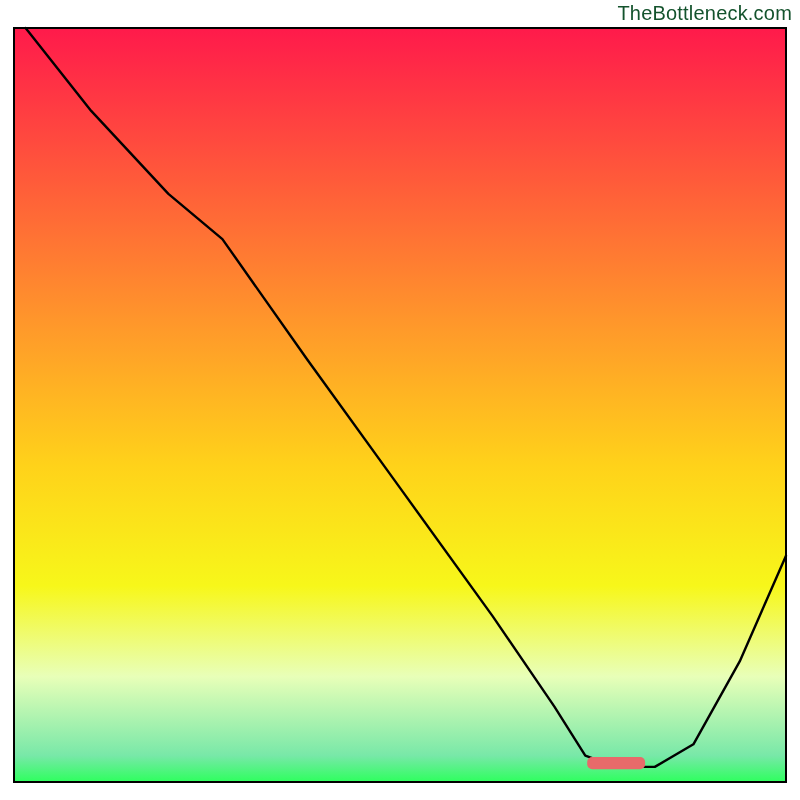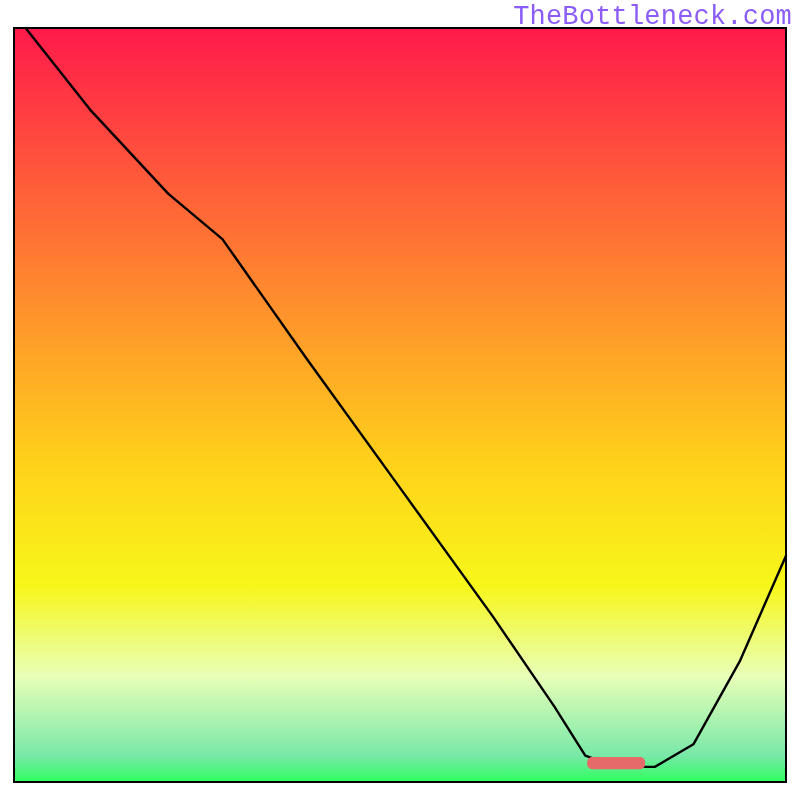--- a/index.html
+++ b/index.html
@@ -12,24 +12,24 @@
   }
   .chart-wrap {
     position: relative;
     width: 800px;
     height: 800px;
   }
   .watermark {
     position: absolute;
     top: 2px;
     right: 8px;
-    font-family: Liberation Mono, monospace;
-    font-size: 27px;
+    font-family: Liberation Sans, sans-serif;
+    font-size: 20px;
     font-weight: 500;
-    color: #8b5cf6;
+    color: #14532d;
     letter-spacing: 0.2px;
   }
   svg.plot {
     position: absolute;
     left: 0;
     top: 0;
     width: 800px;
     height: 800px;
     display: block;
   }

